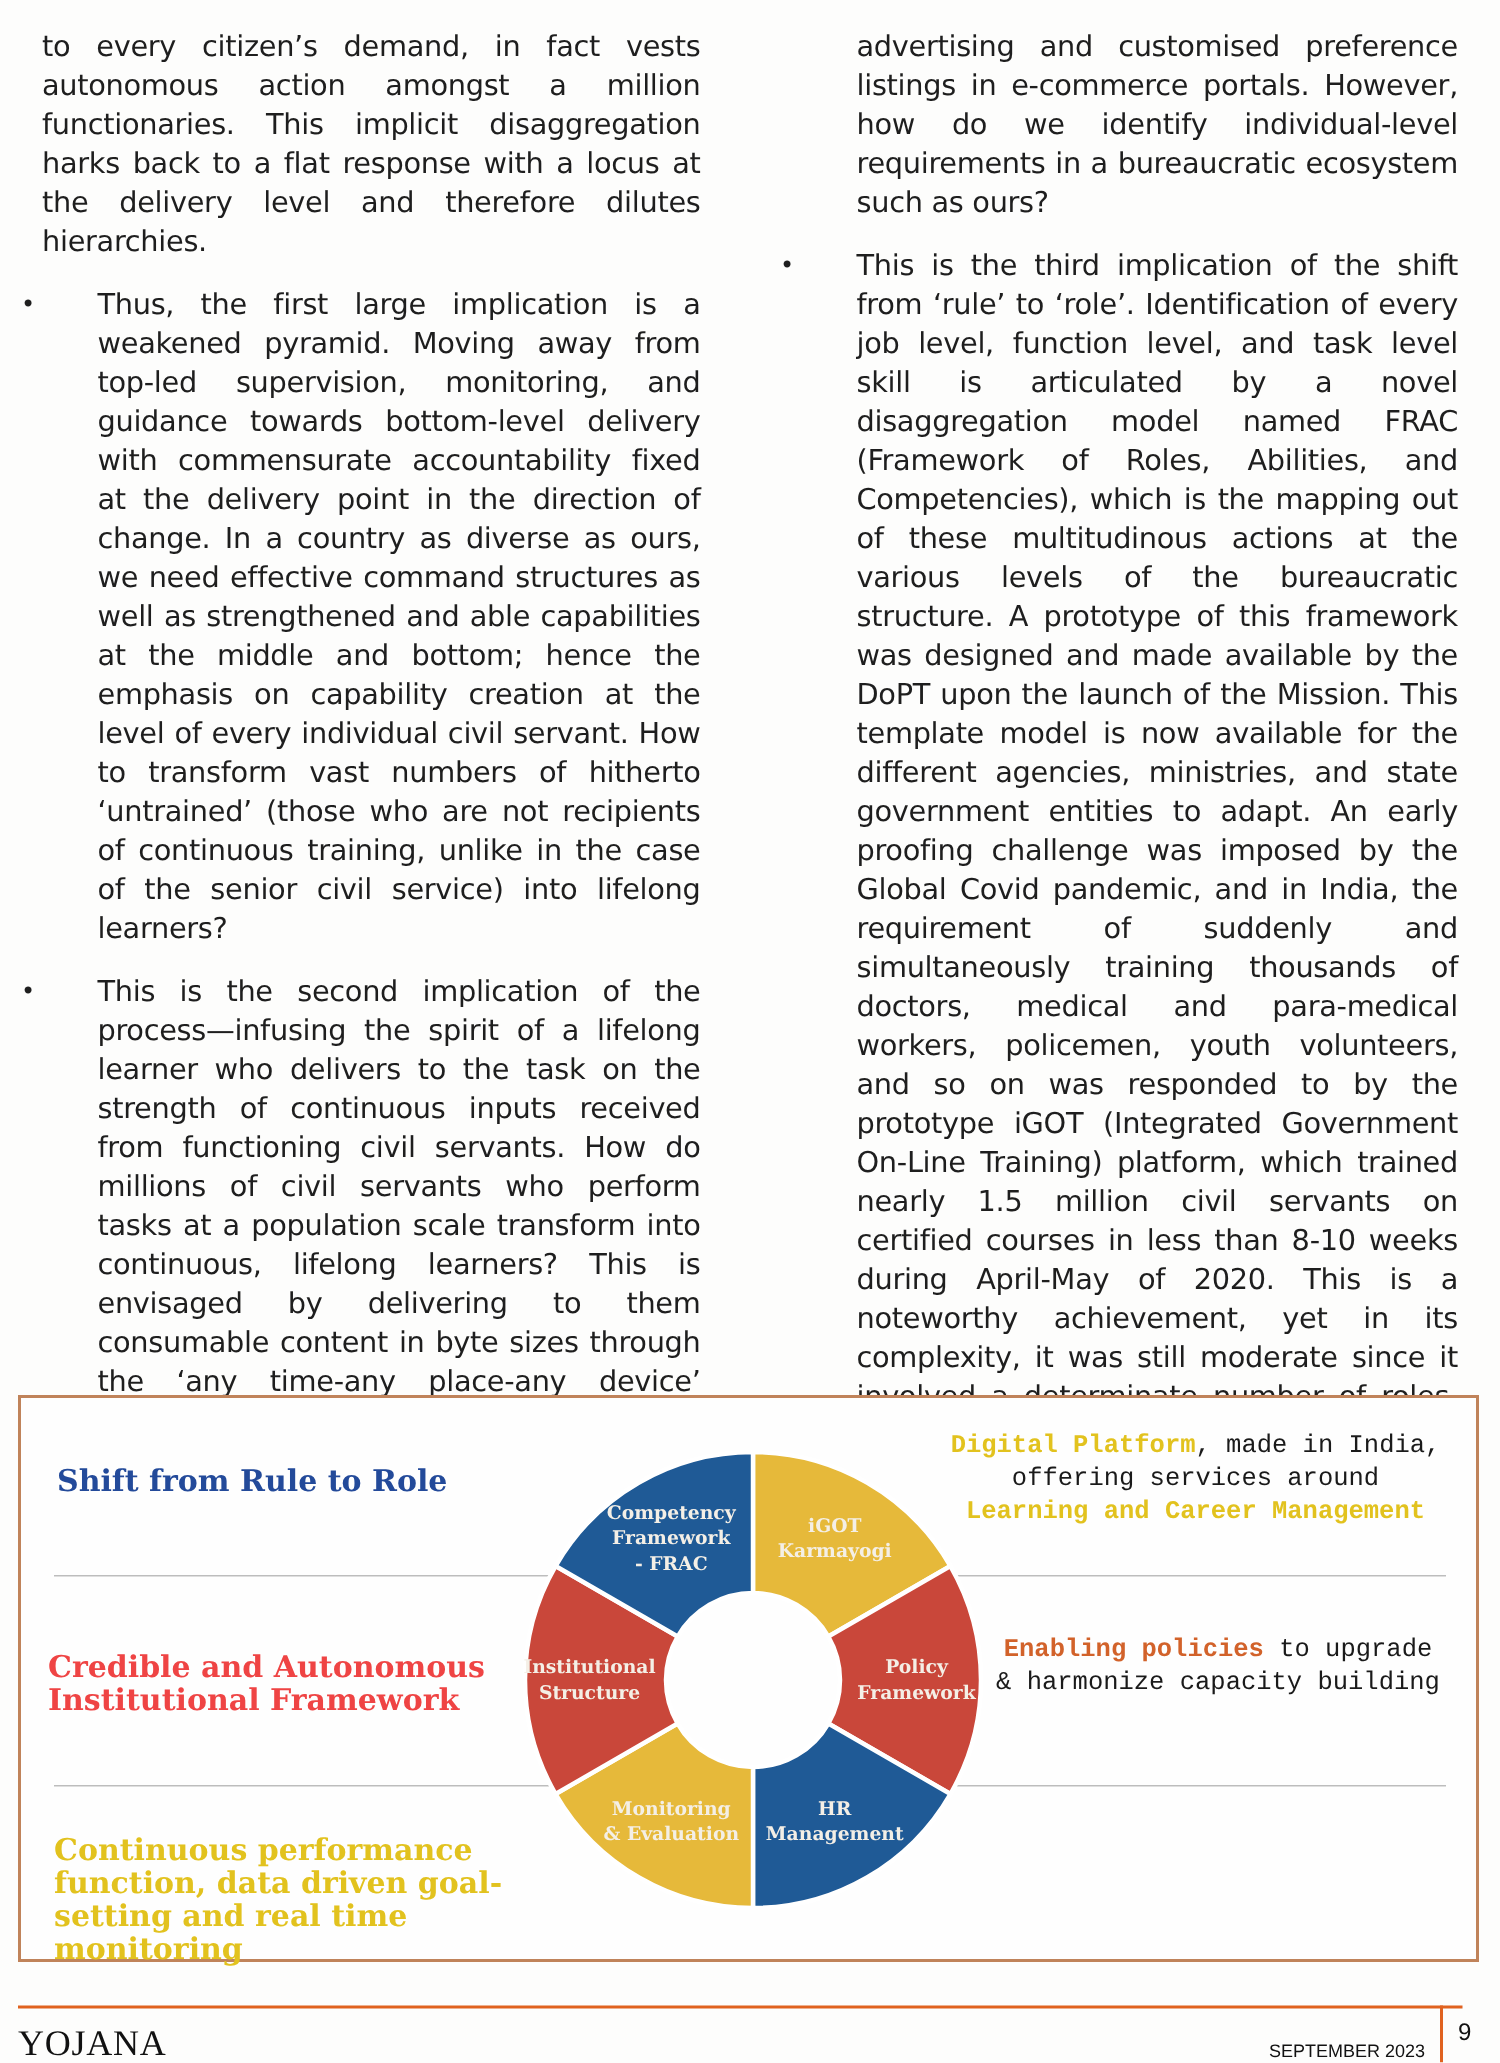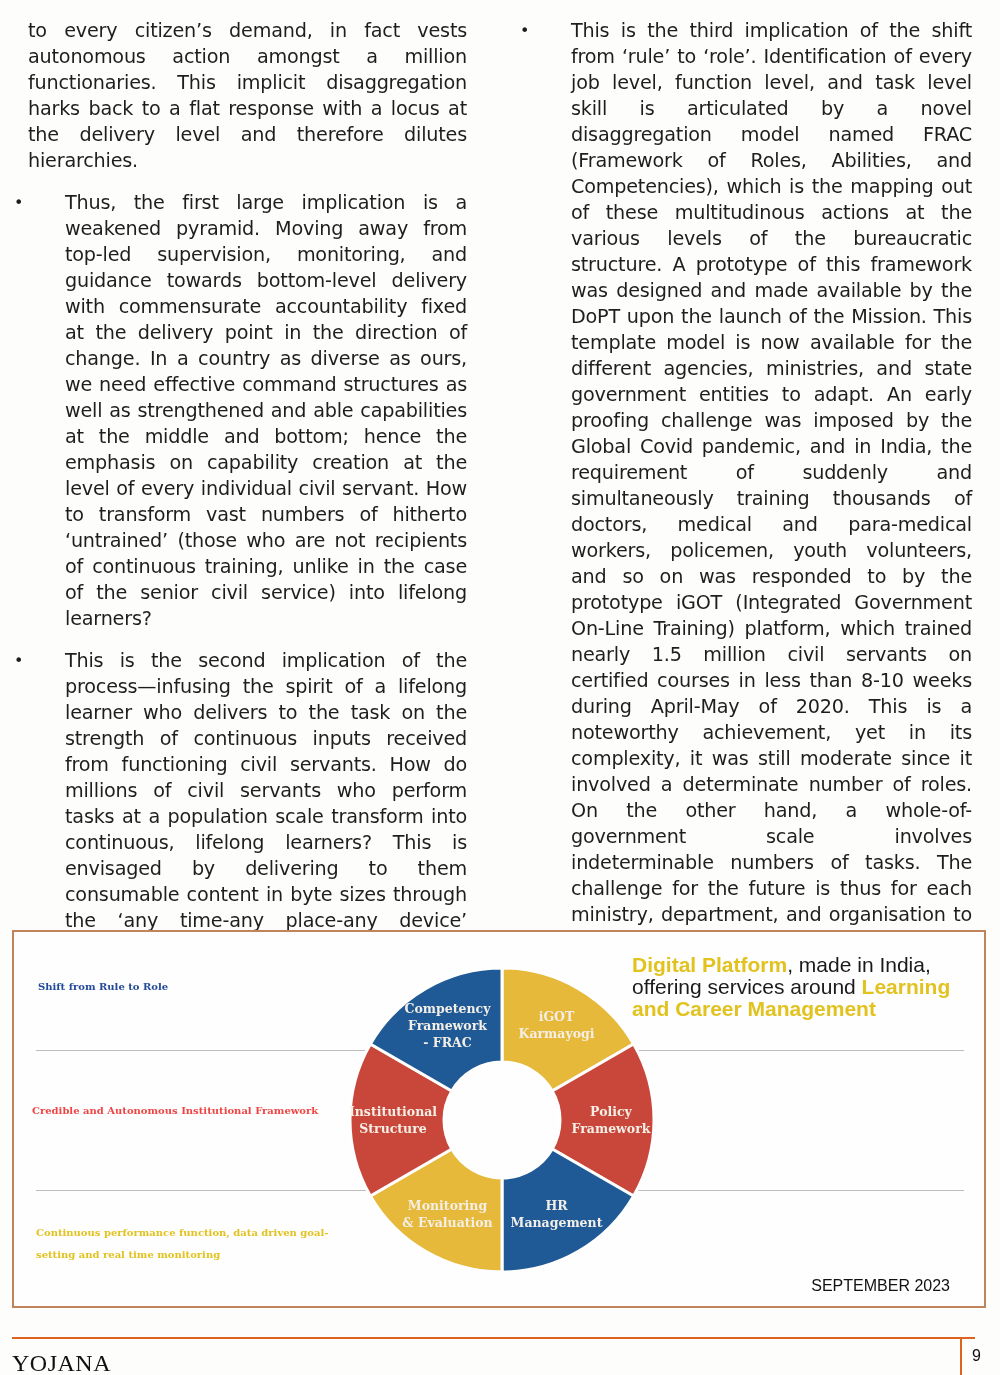--- a/index.html
+++ b/index.html
@@ -8,65 +8,69 @@
   .col { position:absolute; font-size:19.2px; line-height:26px; text-align:justify; letter-spacing:-0.2px; }
   .col p { margin:16px; }
   .col .bul { position:relative; padding-left:37px; margin-top:10px; }
   .col .bul .dot { position:absolute; left:2px; top:0; font-size:16px; }
   #left { left:12px; top:2px; width:471px; }
   #right { left:518px; top:2px; width:470px; }
   #right .cont { padding-left:37px; }
   #diagram { position:absolute; left:12px; top:930px; width:974px; height:378px;
              border:2px solid #c0835a; background:#fefefe; box-sizing:border-box; }
   .sep { position:absolute; height:1px; background:#bdbdbd; }
-  .dtext { position:absolute; font-family:"DejaVu Serif", serif; font-size:10px; line-height:22px; font-weight:bold; }
-  .rtext { position:absolute; font-family:Liberation Sans, sans-serif; font-size:21px; line-height:22px; text-align:left; color:#1a1a1a; }
+  .dtext { position:absolute; font-family:"DejaVu Serif", serif; font-size:20px; line-height:22px; font-weight:bold; }
+  .rtext { position:absolute; font-family:Liberation Mono, monospace; font-size:17px; line-height:22px; text-align:center; color:#1a1a1a; }
   .rtext b { font-weight:bold; }
   #donut { position:absolute; left:333px; top:23px; width:310px; height:330px; }
   #donut text { font-family:"DejaVu Serif", serif; font-weight:bold; font-size:12.5px; fill:#f4efe6; }
   #footer-line { position:absolute; left:12px; top:1337px; width:963px; height:2px; background:#e0621f; }
   #footer-vline { position:absolute; left:960px; top:1337px; width:2px; height:38px; background:#e0621f; }
   #brand { position:absolute; left:12px; top:1332px; font-family:"Liberation Serif", serif; font-size:24px; color:#111; letter-spacing:0.5px;margin-top:18px; }
-  #issue { position:absolute; right:50px; top:1277px; font-family:"Liberation Sans", sans-serif; font-size:16px; color:#111; }
+  #issue { position:absolute; right:50px; top:1360px; font-family:"Liberation Sans", sans-serif; font-size:12px; color:#111; }
   #pageno { position:absolute; left:972px; top:1347px; font-family:"Liberation Sans", sans-serif; font-size:16px; color:#111; }
 </style>
 </head>
 <body>
 
 <div id="left" class="col">
   <p>to every citizen’s demand, in fact vests autonomous action amongst a million functionaries. This implicit disaggregation harks back to a flat response with a locus at the delivery level and therefore dilutes hierarchies.</p>
   <div class="bul">
     <span class="dot">•</span>
     <p>Thus, the first large implication is a weakened pyramid. Moving away from top-led supervision, monitoring, and guidance towards bottom-level delivery with commensurate accountability fixed at the delivery point in the direction of change. In a country as diverse as ours, we need effective command structures as well as strengthened and able capabilities at the middle and bottom; hence the emphasis on capability creation at the level of every individual civil servant. How to transform vast numbers of hitherto ‘untrained’ (those who are not recipients of continuous training, unlike in the case of the senior civil service) into lifelong learners?</p>
   </div>
   <div class="bul">
     <span class="dot">•</span>
     <p>This is the second implication of the process—infusing the spirit of a lifelong learner who delivers to the task on the strength of continuous inputs received from functioning civil servants. How do millions of civil servants who perform tasks at a population scale transform into continuous, lifelong learners? This is envisaged by delivering to them consumable content in byte sizes through the ‘any time-any place-any device’ digital learning ecosystem. Again, this is easier said than done. There is no doubt that digital technologies exist and algorithms are in use that enable ‘targeted’ delivery to individuals. Examples abound in targeted</p>
   </div>
 </div>
 
 <div id="right" class="col">
+  <p class="cont">advertising and customised preference listings in e-commerce portals. However, how do we identify individual-level requirements in a bureaucratic ecosystem such as ours?</p>
   <div class="bul">
     <span class="dot">•</span>
     <p>This is the third implication of the shift from ‘rule’ to ‘role’. Identification of every job level, function level, and task level skill is articulated by a novel disaggregation model named FRAC (Framework of Roles, Abilities, and Competencies), which is the mapping out of these multitudinous actions at the various levels of the bureaucratic structure. A prototype of this framework was designed and made available by the DoPT upon the launch of the Mission. This template model is now available for the different agencies, ministries, and state government entities to adapt. An early proofing challenge was imposed by the Global Covid pandemic, and in India, the requirement of suddenly and simultaneously training thousands of doctors, medical and para-medical workers, policemen, youth volunteers, and so on was responded to by the prototype iGOT (Integrated Government On-Line Training) platform, which trained nearly 1.5 million civil servants on certified courses in less than 8-10 weeks during April-May of 2020. This is a noteworthy achievement, yet in its complexity, it was still moderate since it involved a determinate number of roles. On the other hand, a whole-of-government scale involves indeterminable numbers of tasks. The challenge for the future is thus for each ministry, department, and organisation to take upon itself this process of internal examination and prepare its role and task sets. FRAC are thus</p>
   </div>
 </div>
 
 <div id="diagram">
   <div class="sep" style="left:22px; top:118px; width:350px;"></div>
   <div class="sep" style="left:22px; top:258px; width:350px;"></div>
   <div class="sep" style="left:610px; top:118px; width:340px;"></div>
   <div class="sep" style="left:610px; top:258px; width:340px;"></div>
 
   <div class="dtext" id="ll0" style="left: 24px; top: 44px; width: 320px; color: rgb(35, 74, 154);">Shift from Rule to Role</div>
   <div class="dtext" id="ll1" style="left: 18px; top: 168px; width: 330px; color: #ef4444;">Credible and Autonomous Institutional Framework</div>
   <div class="dtext" id="ll2" style="left: 22px; top: 290px; width: 310px; color: rgb(226, 194, 30);">Continuous performance function, data driven goal-setting and real time monitoring</div>
 
   <div class="rtext" style="right:22px; top:22px; width:330px;">
     <b class="hl-y" style="color: rgb(226, 194, 30);">Digital Platform</b><span>, made in India, offering services around </span><b class="hl-y" style="color: rgb(226, 194, 30);">Learning and Career Management</b>
+  </div>
+  <div class="rtext" style="right:22px; top:158px; width:300px;">
+    <b class="hl-o" style="color: rgb(210, 98, 42);">Enabling policies</b><span> to upgrade &amp; harmonize capacity building</span>
   </div>
 
   <svg id="donut" viewBox="0 0 310 330">
       <path d="M155,13 A152,152 0 0 1 286.6358613752347,89.00000000000001 L205.22947341949745,136 A58,58 0 0 0 155,107 Z" fill="#e6b93a" stroke="#ffffff" stroke-width="3"></path>
       <text text-anchor="middle"><tspan x="209.5" y="66.10323098749619">iGOT</tspan><tspan x="209.5" y="83.10323098749619">Karmayogi</tspan></text>
       <path d="M286.6358613752347,89.00000000000001 A152,152 0 0 1 286.6358613752347,241 L205.22947341949745,194 A58,58 0 0 0 205.22947341949745,136 Z" fill="#c9473a" stroke="#ffffff" stroke-width="3"></path>
       <text text-anchor="middle"><tspan x="264" y="160.5">Policy</tspan><tspan x="264" y="177.5">Framework</tspan></text>
       <path d="M286.6358613752347,241 A152,152 0 0 1 155,317 L155,223 A58,58 0 0 0 205.22947341949745,194 Z" fill="#1f5a96" stroke="#ffffff" stroke-width="3"></path>
       <text text-anchor="middle"><tspan x="209.5" y="254.8967690125038">HR</tspan><tspan x="209.5" y="271.8967690125038">Management</tspan></text>
       <path d="M155,317 A152,152 0 0 1 23.364138624765303,241 L104.77052658050255,194 A58,58 0 0 0 155,223 Z" fill="#e6b93a" stroke="#ffffff" stroke-width="3"></path>

